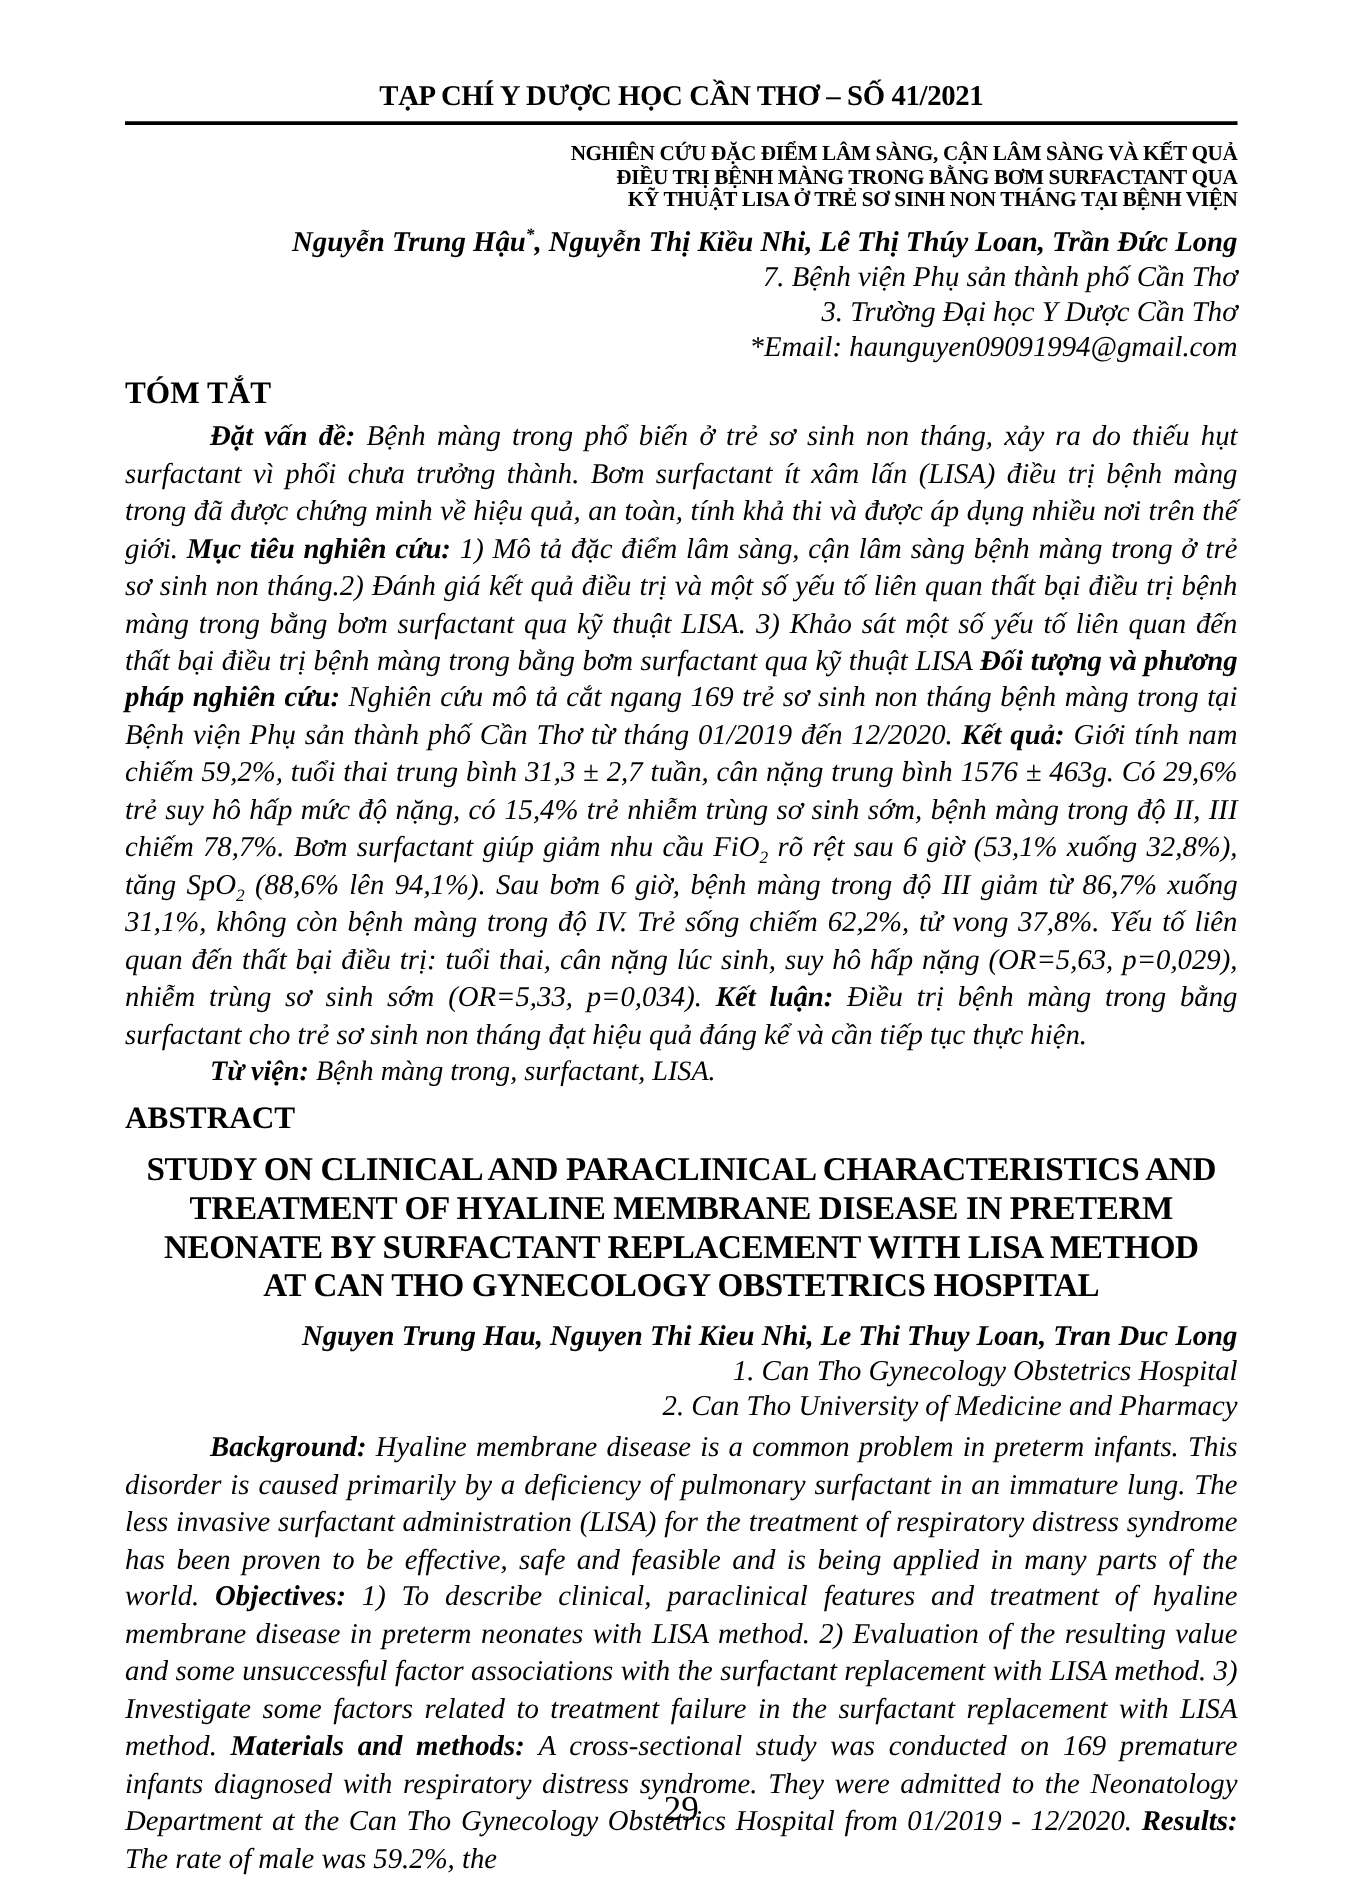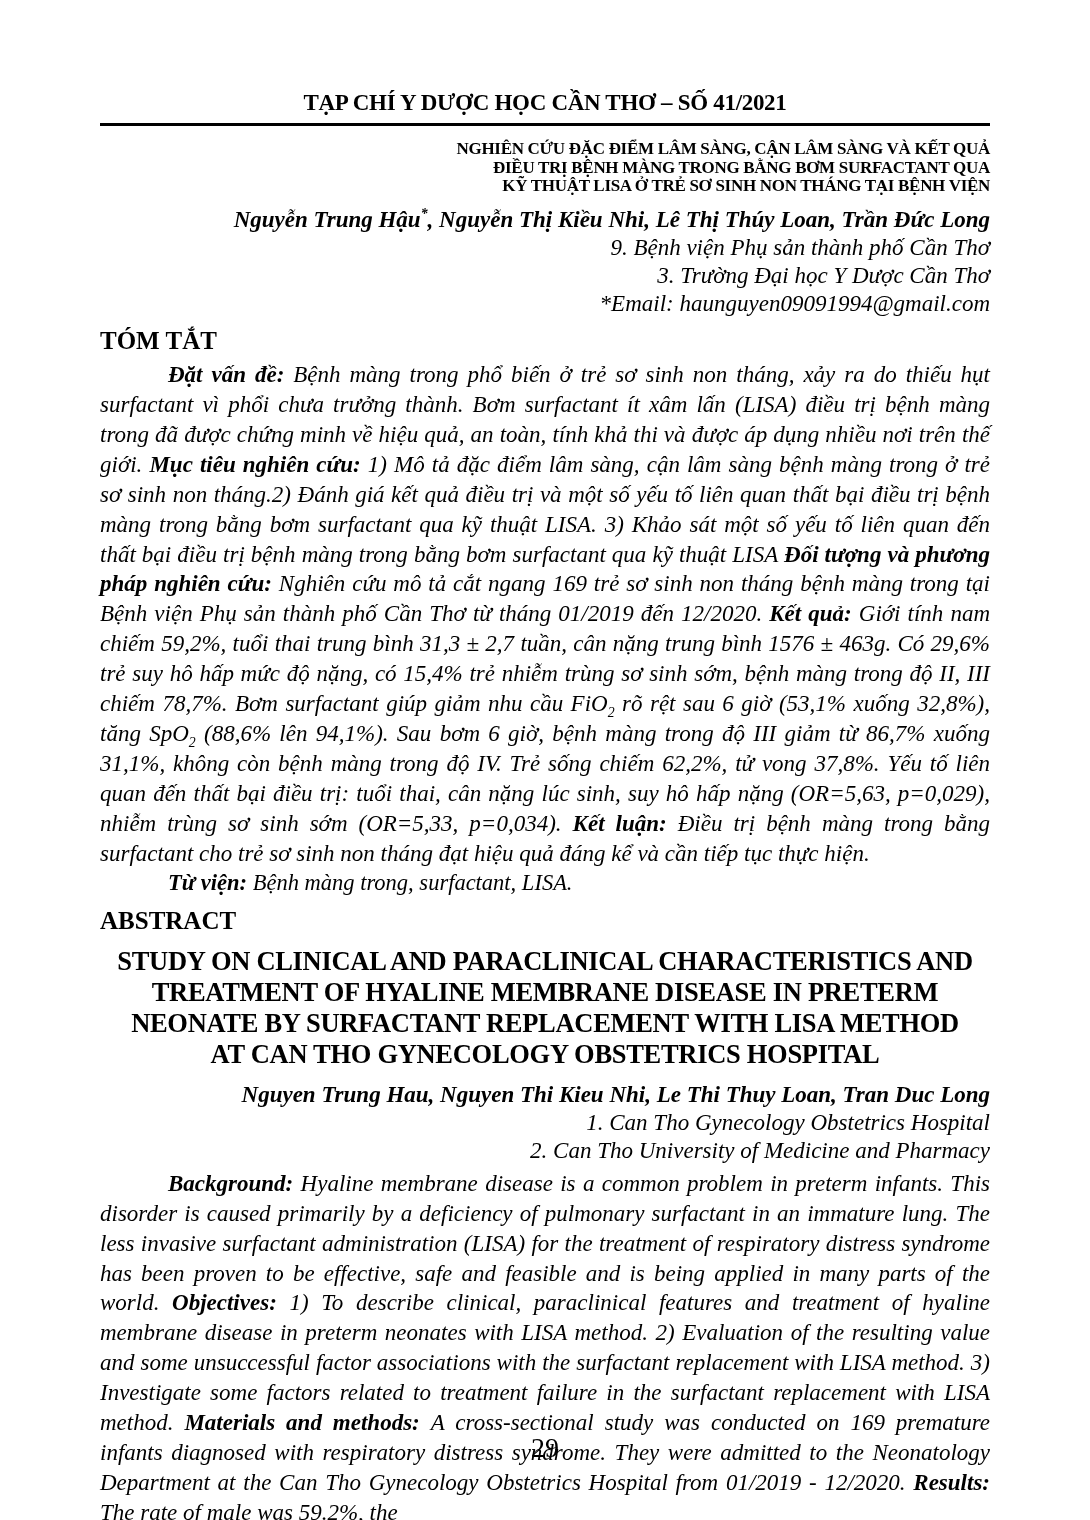--- a/index.html
+++ b/index.html
@@ -4,21 +4,21 @@
 <style>
   html,body{margin:0;padding:0;}
   body{
     width:1090px;height:1520px;background:#ffffff;color:#000;
     font-family:"Liberation Serif","DejaVu Serif",serif;
     -webkit-font-smoothing:antialiased;
   }
   .page{
     position:relative;box-sizing:border-box;
     width:1090px;height:1520px;
-    padding:90px 100px 0 100px;
+    padding:64px 100px 0 100px;
     border-radius:12px;
   }
   .journal-header{
     text-align:center;font-weight:bold;font-size:23px;
     letter-spacing:-0.3px;padding-bottom:7px;
     border-bottom:3px solid #000;
   }
   .title-vi{
     margin-top:14px;text-align:right;font-weight:bold;
     font-size:17px;line-height:1.10;letter-spacing:-0.3px;
@@ -62,21 +62,21 @@
   <div class="journal-header">TẠP CHÍ Y DƯỢC HỌC CẦN THƠ – SỐ 41/2021</div>
 
   <div class="title-vi">
     <div>NGHIÊN CỨU ĐẶC ĐIỂM LÂM SÀNG, CẬN LÂM SÀNG VÀ KẾT QUẢ</div>
     <div>ĐIỀU TRỊ BỆNH MÀNG TRONG BẰNG BƠM SURFACTANT QUA</div>
     <div>KỸ THUẬT LISA Ở TRẺ SƠ SINH NON THÁNG TẠI BỆNH VIỆN</div>
   </div>
 
   <div class="byline-block">
     <div class="authors-line"><span class="b">Nguyễn Trung Hậu</span><sup class="b">*</sup><span class="b">, Nguyễn Thị Kiều Nhi, Lê Thị Thúy Loan, Trần Đức Long</span></div>
-    <div class="affil-line">9. Bệnh viện Phụ sản thành phố Cần Thơ</div>
+    <div class="affil-line">7. Bệnh viện Phụ sản thành phố Cần Thơ</div>
     <div class="affil-line">3. Trường Đại học Y Dược Cần Thơ</div>
     <div class="email-line">*Email: haunguyen09091994@gmail.com</div>
   </div>
 
   <div class="section-heading">TÓM TẮT</div>
 
   <p class="body-para"><span class="b">Đặt vấn đề: </span><span>Bệnh màng trong phổ biến ở trẻ sơ sinh non tháng, xảy ra do thiếu hụt surfactant vì phổi chưa trưởng thành. Bơm surfactant ít xâm lấn (LISA) điều trị bệnh màng trong đã được chứng minh về hiệu quả, an toàn, tính khả thi và được áp dụng nhiều nơi trên thế giới. </span><span class="b">Mục tiêu nghiên cứu: </span><span>1) Mô tả đặc điểm lâm sàng, cận lâm sàng bệnh màng trong ở trẻ sơ sinh non tháng.2) Đánh giá kết quả điều trị và một số yếu tố liên quan thất bại điều trị bệnh màng trong bằng bơm surfactant qua kỹ thuật LISA. 3) Khảo sát một số yếu tố liên quan đến thất bại điều trị bệnh màng trong bằng bơm surfactant qua kỹ thuật LISA </span><span class="b">Đối tượng và phương pháp nghiên cứu: </span><span>Nghiên cứu mô tả cắt ngang 169 trẻ sơ sinh non tháng bệnh màng trong tại Bệnh viện Phụ sản thành phố Cần Thơ từ tháng 01/2019 đến 12/2020. </span><span class="b">Kết quả: </span><span>Giới tính nam chiếm 59,2%, tuổi thai trung bình 31,3 ± 2,7 tuần, cân nặng trung bình 1576 ± 463g. Có 29,6% trẻ suy hô hấp mức độ nặng, có 15,4% trẻ nhiễm trùng sơ sinh sớm, bệnh màng trong độ II, III chiếm 78,7%. Bơm surfactant giúp giảm nhu cầu FiO</span><sub>2</sub><span> rõ rệt sau 6 giờ (53,1% xuống 32,8%), tăng SpO</span><sub>2</sub><span> (88,6% lên 94,1%). Sau bơm 6 giờ, bệnh màng trong độ III giảm từ 86,7% xuống 31,1%, không còn bệnh màng trong độ IV. Trẻ sống chiếm 62,2%, tử vong 37,8%. Yếu tố liên quan đến thất bại điều trị: tuổi thai, cân nặng lúc sinh, suy hô hấp nặng (OR=5,63, p=0,029), nhiễm trùng sơ sinh sớm (OR=5,33, p=0,034). </span><span class="b">Kết luận: </span><span>Điều trị bệnh màng trong bằng surfactant cho trẻ sơ sinh non tháng đạt hiệu quả đáng kể và cần tiếp tục thực hiện.</span></p>
 
   <p class="keywords-para"><span class="b">Từ viện: </span><span>Bệnh màng trong, surfactant, LISA.</span></p>
 

